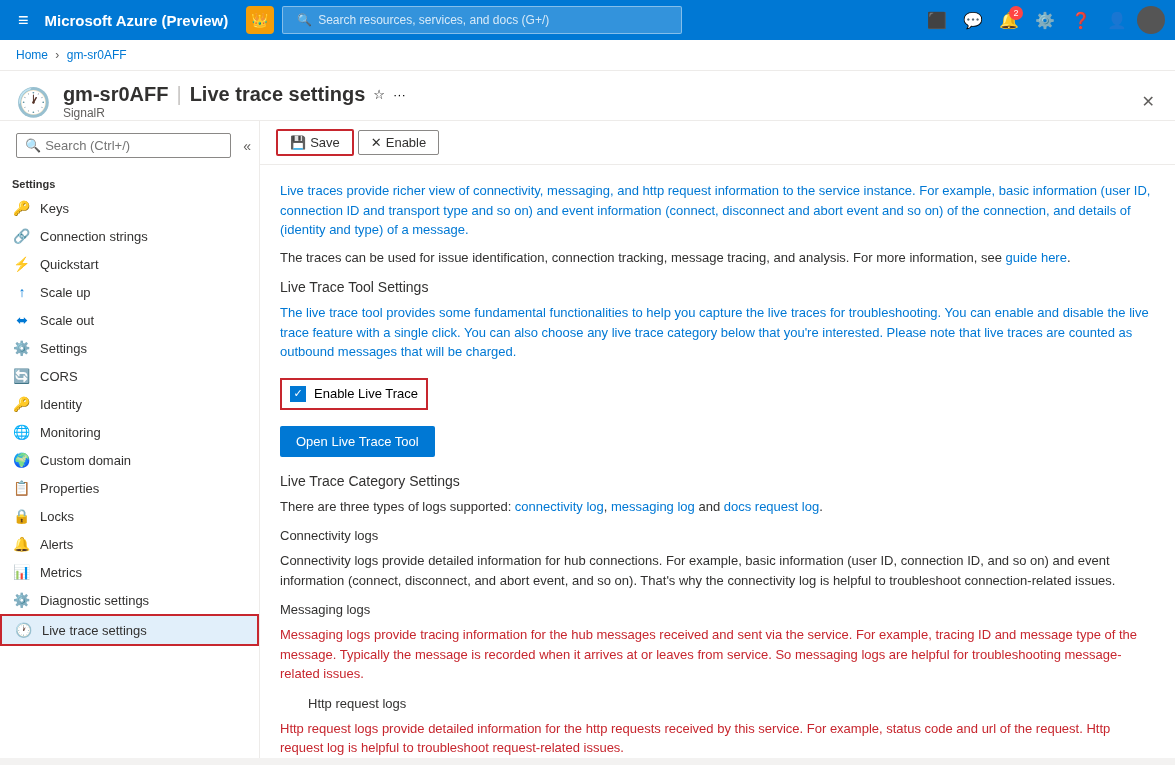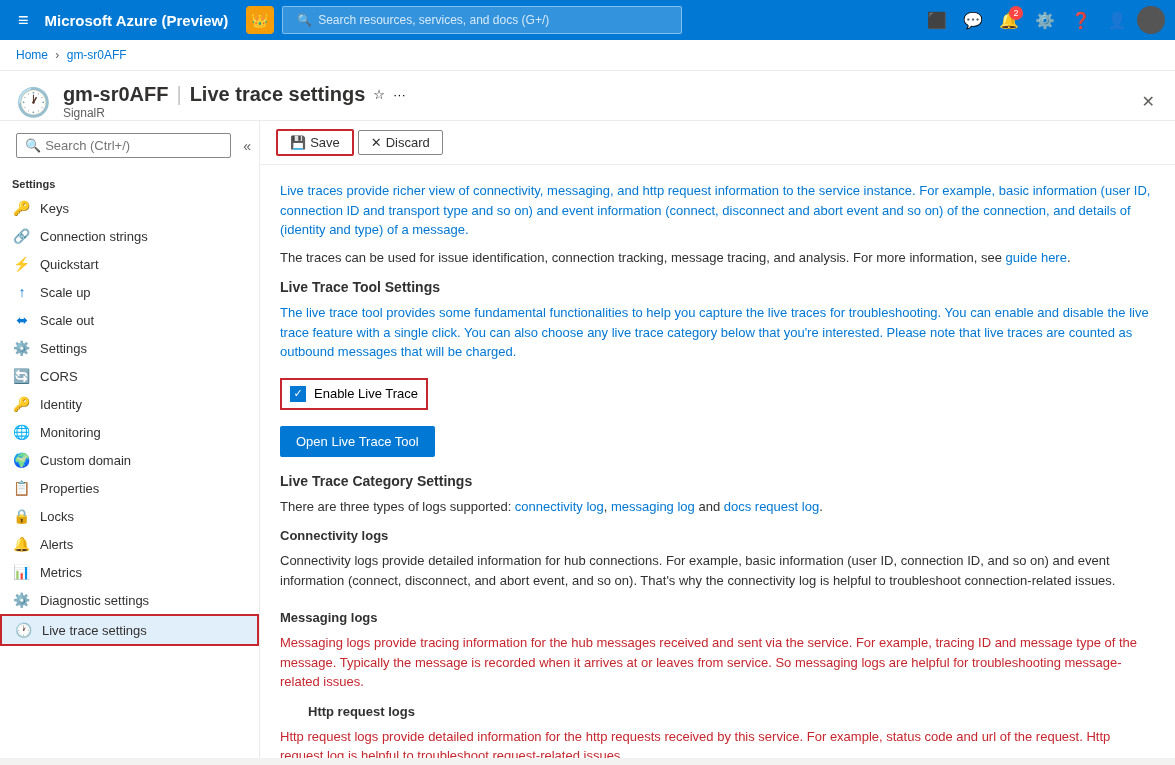--- a/index.html
+++ b/index.html
@@ -84,21 +84,21 @@
       display: flex; align-items: center; gap: 4px; padding: 4px 12px; border: 1px solid #8a8886;
       background: white; cursor: pointer; font-size: 13px; color: #323130; border-radius: 2px;
     }
     .toolbar-btn.save-highlight { border: 2px solid #c7262e; }
 
     .content-body { padding: 16px 20px; overflow-y: auto; }
 
     .info-text { font-size: 13px; color: #323130; line-height: 1.5; margin-bottom: 8px; }
     .info-text a { color: #0078d4; text-decoration: none; }
 
-    .section-title { font-size: 14px; font-weight: 700; color: #323130; margin: 12px 0 8px 0; }
+    .section-title { font-size: 14px; font-weight: 400; color: #323130; margin: 12px 0 8px 0; }
 
     .enable-trace-row {
       display: flex; align-items: center; gap: 8px; padding: 8px;
       border: 2px solid #c7262e; display: inline-flex; margin: 8px 0;
     }
     .checkbox-blue {
       width: 16px; height: 16px; background: #0078d4; border: 1px solid #0078d4;
       display: flex; align-items: center; justify-content: center; color: white; font-size: 11px;
     }
 
@@ -246,21 +246,21 @@
 
   <div class="content">
 
     <div class="toolbar">
       <button class="toolbar-btn save-highlight">
         <span>💾</span>
         <span>Save</span>
       </button>
       <button class="toolbar-btn">
         <span>✕</span>
-        <span>Discard</span>
+        <span>Enable</span>
       </button>
     </div>
 
     <div class="content-body">
 
       <p class="info-text">
         <span style="color:#0078d4;">Live traces provide richer view of connectivity, messaging, and http request information to the service instance. For example, basic information (user ID, connection ID and transport type and so on) and event information (connect, disconnect and abort event and so on) of the connection, and details of (identity and type) of a message.</span>
       </p>
 
       <p class="info-text">
@@ -286,21 +286,21 @@
 
       <p class="info-text">
         There are three types of logs supported: <span style="color:#0078d4;">connectivity log</span>, <span style="color:#0078d4;">messaging log</span> and <span style="color:#0078d4;">docs request log</span>.
       </p>
 
       <div style="margin-top:12px;">
         <div class="section-title" style="font-size:13px;">Connectivity logs</div>
         <p class="info-text">Connectivity logs provide detailed information for hub connections. For example, basic information (user ID, connection ID, and so on) and event information (connect, disconnect, and abort event, and so on). That's why the connectivity log is helpful to troubleshoot connection-related issues.</p>
       </div>
 
-      <div style="margin-top:20px;">
+      <div style="margin-top:12px;">
         <div class="section-title" style="font-size:13px;">Messaging logs</div>
         <p class="info-text" style="color:#c7262e;">Messaging logs provide tracing information for the hub messages received and sent via the service. For example, tracing ID and message type of the message. Typically the message is recorded when it arrives at or leaves from service. So messaging logs are helpful for troubleshooting message-related issues.</p>
       </div>
 
       <div style="margin-top:12px;">
         <div class="section-title" style="font-size:13px;padding-left:28px;">Http request logs</div>
         <p class="info-text">
           <span style="color:#c7262e;">Http request logs provide detailed information for the http requests received by this service. For example, status code and url of the request. Http request log is helpful to troubleshoot request-related issues.</span>
         </p>
       </div>

